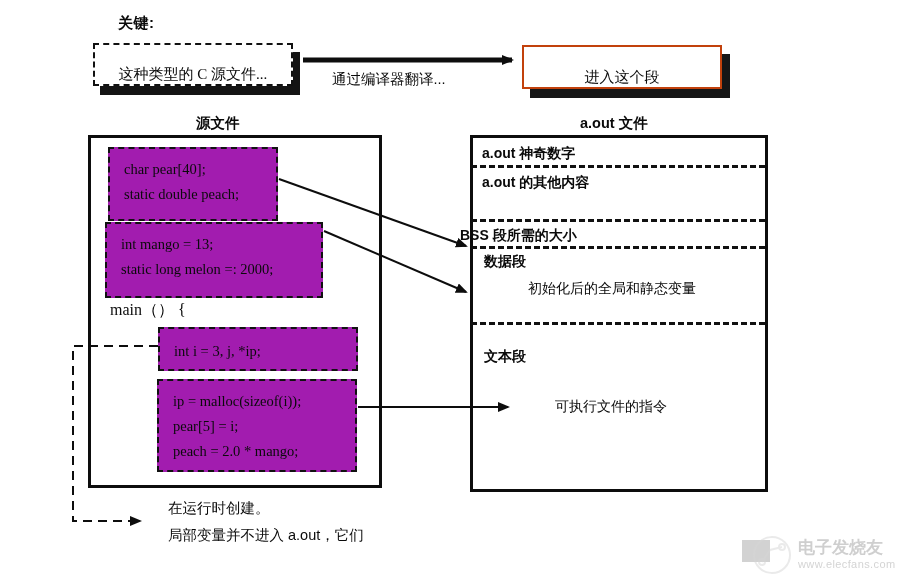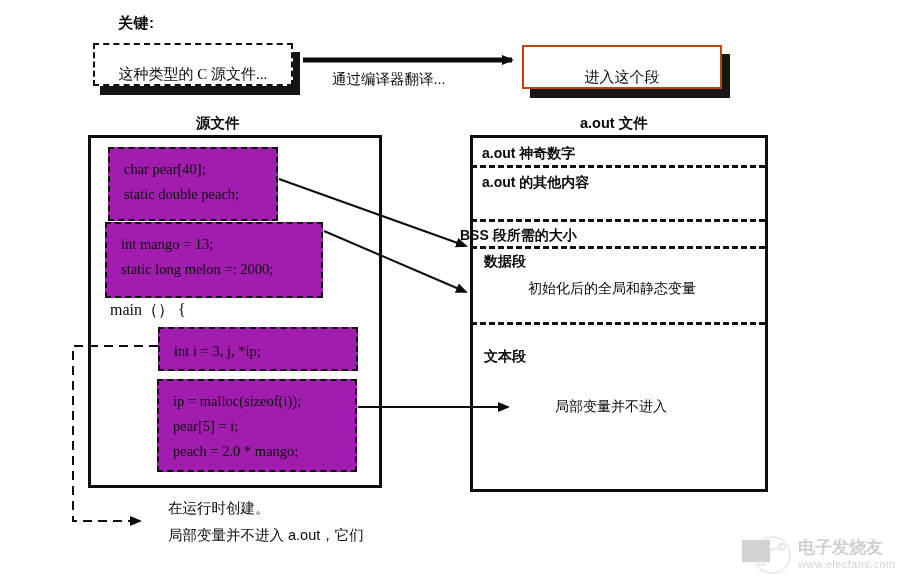--- a/index.html
+++ b/index.html
@@ -241,21 +241,21 @@
   <div class="abs seg-divider" id="divider-2"></div>
   <div class="abs seg-divider" id="divider-3"></div>
   <div class="abs seg-divider" id="divider-4"></div>
 
   <div class="abs seg-label" id="seg-magic">a.out 神奇数字</div>
   <div class="abs seg-label" id="seg-other">a.out 的其他内容</div>
   <div class="abs seg-label" id="seg-bss">BSS 段所需的大小</div>
   <div class="abs seg-label" id="seg-data">数据段</div>
   <div class="abs seg-sub" id="seg-data-sub">初始化后的全局和静态变量</div>
   <div class="abs seg-label" id="seg-text">文本段</div>
-  <div class="abs seg-sub" id="seg-text-sub">局部变量并不进入</div>
+  <div class="abs seg-sub" id="seg-text-sub">可执行文件的指令</div>
 
   <div class="abs" id="bottom-note">
     <div>在运行时创建。</div>
     <div>局部变量并不进入 a.out，它们</div>
   </div>
 
   <svg class="abs" id="arrows" viewBox="0 0 898 585" xmlns="http://www.w3.org/2000/svg">
     <defs>
       <marker id="solidhead" markerWidth="11" markerHeight="11" refX="9" refY="4.2" orient="auto" markerUnits="userSpaceOnUse">
         <path d="M0,0 L10,4.2 L0,8.4 z" fill="#0d0d0d"></path>

